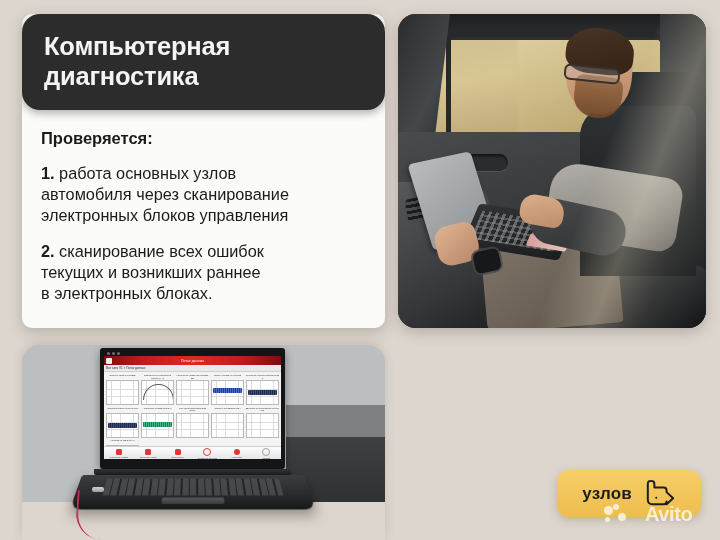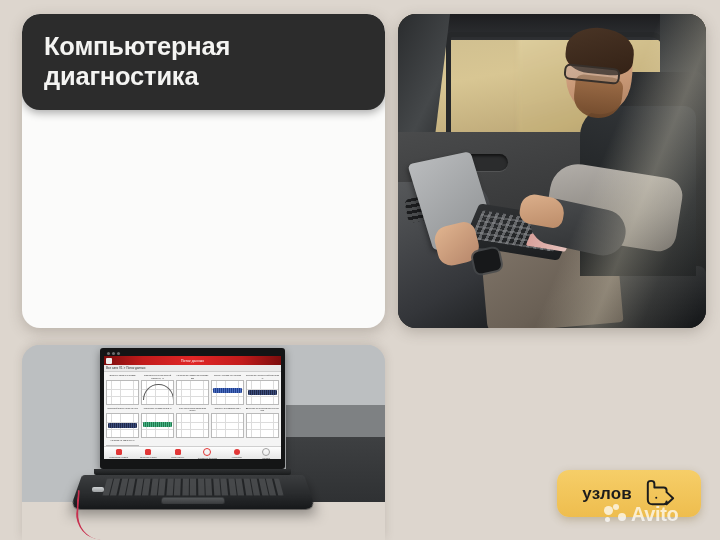--- a/index.html
+++ b/index.html
@@ -7,21 +7,21 @@
     width:720px;height:540px;overflow:hidden;position:relative;
     background:#ddd6ce;
     font-family:"Liberation Sans","DejaVu Sans",sans-serif;
     -webkit-font-smoothing:antialiased;
   }
   .stage{position:absolute;inset:0;}
 
   
   .text-card{
     position:absolute;left:22px;top:14px;width:363px;height:314px;
-    background:#fbfbfa;border-radius:18px;
+    background:#fbfbfa;border-radius:10px;
     box-shadow:0 4px 14px rgba(90,80,70,.28);
     overflow:hidden;
   }
   .title-block{
     position:absolute;left:0;top:0;width:363px;height:96px;
     background:#2c2c2c;border-radius:18px;
     display:flex;align-items:center;
     box-shadow:0 3px 9px rgba(0,0,0,.32);
   }
   .title-text{
@@ -233,40 +233,51 @@
     position:absolute;left:557px;top:470px;width:144px;height:47px;
     background:linear-gradient(180deg,#f6ce68,#eebd4e);
     border-radius:12px;display:flex;align-items:center;justify-content:center;gap:12px;
     box-shadow:0 3px 8px rgba(120,95,40,.30);cursor:pointer;
   }
   .cta-label{font-size:17px;font-weight:bold;color:#1c1c1c;letter-spacing:.1px;}
   .cta-icon{width:32px;height:30px;display:block;}
 
   
   .wm{
-    position:absolute;left:604px;top:504px;display:flex;align-items:center;gap:3px;
+    position:absolute;left:604px;top:504px;display:flex;align-items:center;gap:17px;
     opacity:.78;pointer-events:none;
   }
   .wm-dots{position:relative;width:24px;height:20px;}
   .wm-dots i{position:absolute;border-radius:50%;background:rgba(255,255,255,.92);display:block;}
   .wm-d1{width:9px;height:9px;left:0;top:2px;}
   .wm-d2{width:6px;height:6px;left:9px;top:0;}
   .wm-d3{width:5px;height:5px;left:1px;top:13px;}
   .wm-d4{width:8px;height:8px;left:14px;top:9px;}
   .wm-text{font-size:20px;font-weight:bold;color:rgba(255,255,255,.93);letter-spacing:-.4px;line-height:1;}
 </style>
 </head>
 <body>
 
 <div class="stage">
 
   <div class="text-card">
     <div class="title-block">
       <div class="title-text">Компьютерная
 диагностика</div>
+    </div>
+    <div class="body-wrap">
+      <p class="lead">Проверяется:</p>
+
+      <p class="para"><b>1.</b><span> работа основных узлов
+автомобиля через сканирование
+электронных блоков управления</span></p>
+
+      <p class="para"><b>2.</b><span> сканирование всех ошибок
+текущих и возникших раннее
+в электронных блоках.</span></p>
     </div>
   </div>
 
   <div class="photo-card">
     <div class="ph sky"></div>
     <div class="ph field-blur"></div>
     <div class="ph roof"></div>
     <div class="ph win-frame"></div>
     <div class="ph pillar-front"></div>
     <div class="ph pillar-rear"></div>

